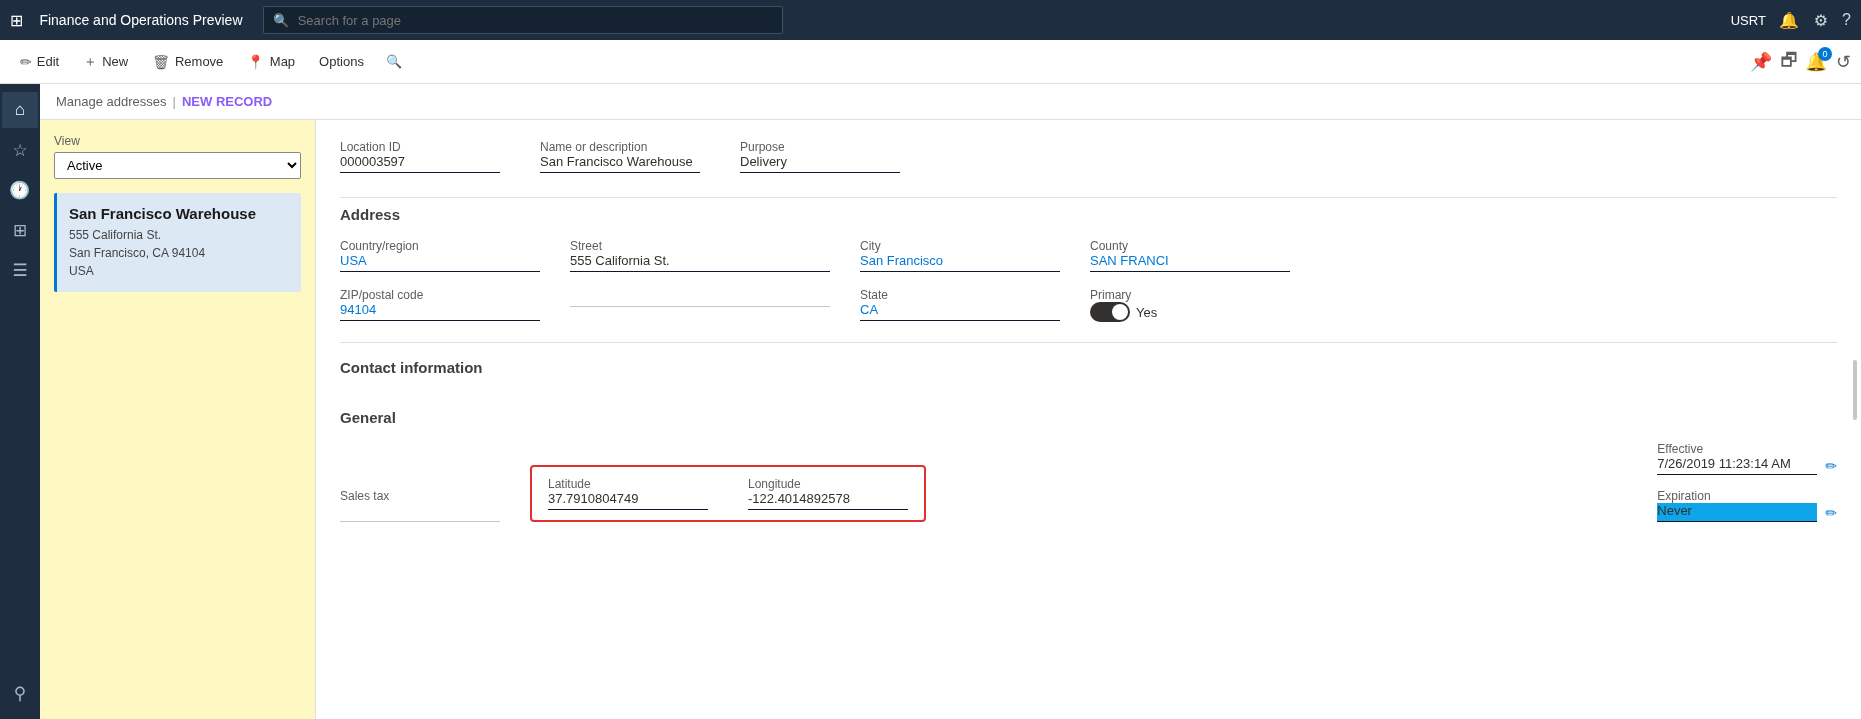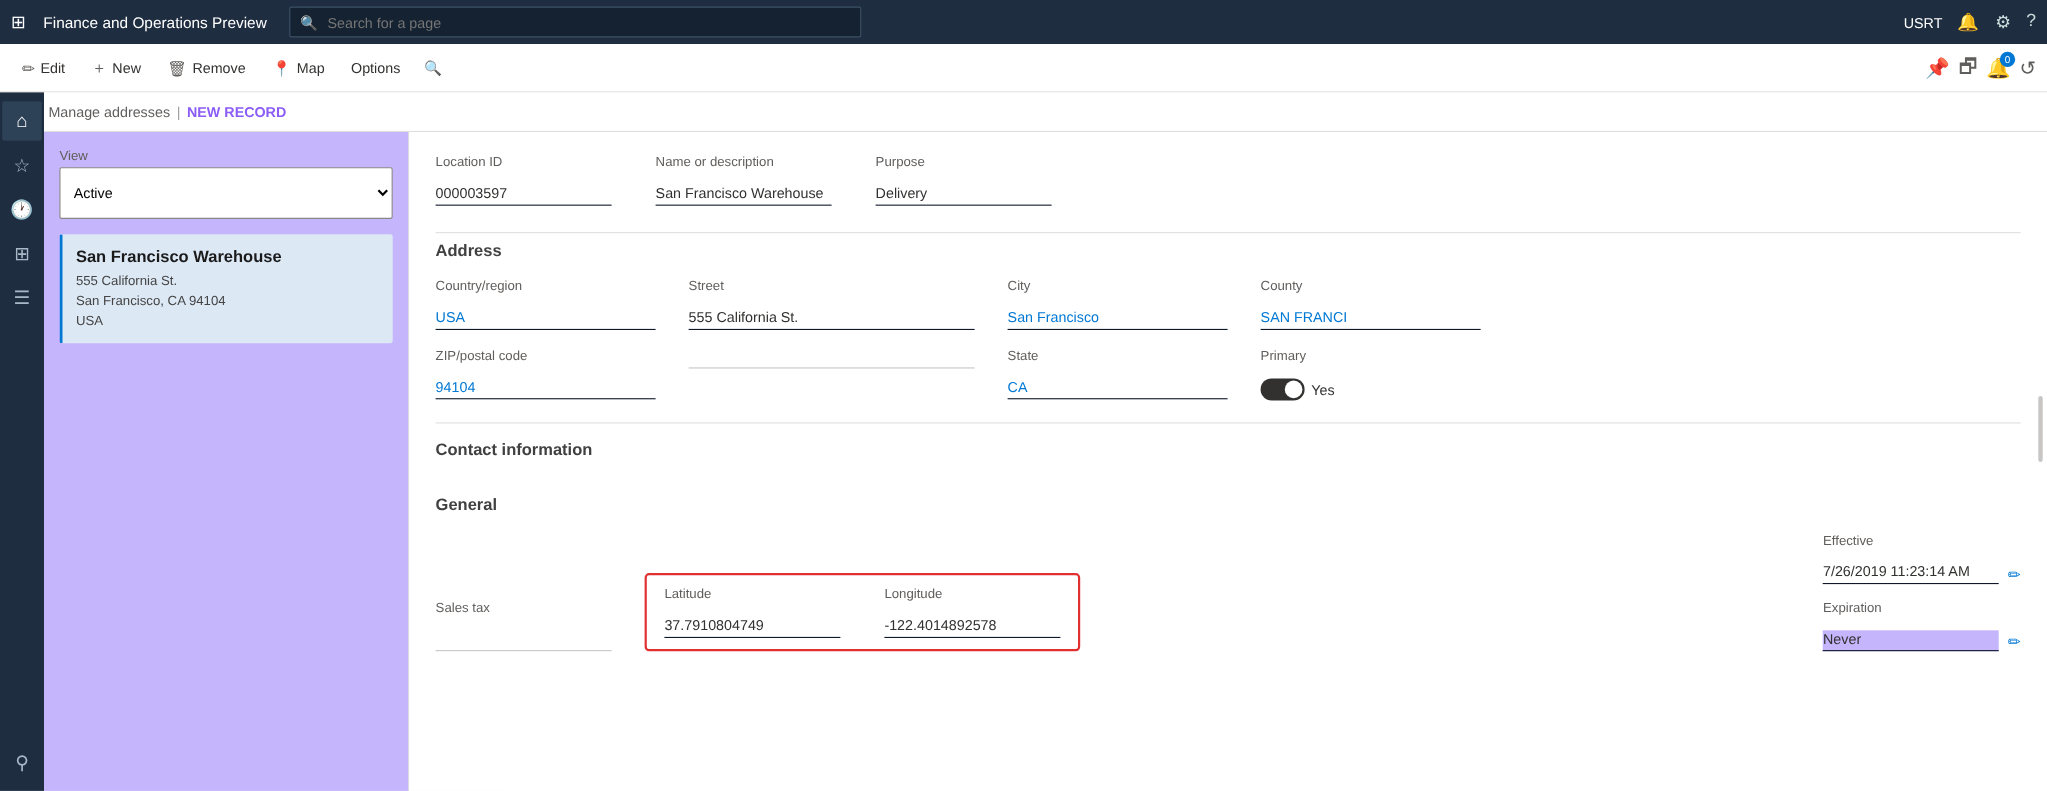--- a/index.html
+++ b/index.html
@@ -128,21 +128,21 @@
       border-radius: 2px;
     }
     .sidebar-icon.active { background: #2d4257; color: #fff; }
 
     
     .breadcrumb-bar {
       background: #fff;
       height: 36px;
       display: flex;
       align-items: center;
-      padding: 0 4px;
+      padding: 0 16px;
       border-bottom: 1px solid #e1dfdd;
       font-size: 13px;
       color: #605e5c;
       gap: 6px;
       position: absolute;
       left: 40px; right: 0; top: 84px;
     }
     .breadcrumb-bar .bc-link { color: #605e5c; text-decoration: none; }
     .breadcrumb-bar .bc-sep { color: #a19f9d; }
     .breadcrumb-bar .bc-current { color: #8b5cf6; font-weight: 600; }
@@ -151,35 +151,35 @@
     .content-area {
       position: absolute;
       left: 40px; right: 0;
       top: 120px; bottom: 0;
       display: flex;
       overflow: hidden;
     }
 
     
     .left-panel {
-      width: 332px;
-      background: #c4b5fd;
+      width: 276px;
+      background: #fef9c3;
       border-right: 1px solid #e1dfdd;
       padding: 14px;
       flex-shrink: 0;
       overflow-y: auto;
     }
     .view-label {
       font-size: 12px;
       color: #605e5c;
       margin-bottom: 4px;
     }
     .view-select {
       width: 100%;
-      padding: 14px 8px;
+      padding: 4px 8px;
       border: 1px solid #8a8886;
       border-radius: 2px;
       font-size: 13px;
       background: #fff;
       margin-bottom: 14px;
       cursor: pointer;
       appearance: auto;
     }
     .address-card {
       background: #dde8f5;
@@ -211,21 +211,21 @@
     
     .form-top-fields {
       display: flex;
       gap: 40px;
       margin-bottom: 24px;
       align-items: flex-end;
     }
     .field-group {
       display: flex;
       flex-direction: column;
-      gap: 14px;
+      gap: 0;
       min-width: 160px;
     }
     .field-label {
       font-size: 12px;
       color: #605e5c;
     }
     .field-value {
       font-size: 13px;
       color: #323130;
       border-bottom: 1px solid #0f172a;
@@ -480,21 +480,21 @@
         <div class="field-group">
           <span class="field-label">Effective</span>
           <div style="display:flex; align-items:center; gap:8px;">
             <span class="field-value" style="min-width:160px;">7/26/2019 11:23:14 AM</span>
             <span class="edit-icon">✏</span>
           </div>
         </div>
         <div class="field-group">
           <span class="field-label">Expiration</span>
           <div style="display:flex; align-items:center; gap:8px;">
-            <span class="field-value" style="min-width:160px; background:#c4b5fd;">Never</span>
+            <span class="field-value" style="min-width:160px; background:#0ea5e9;">Never</span>
             <span class="edit-icon">✏</span>
           </div>
         </div>
       </div>
     </div>
 
     <div class="scroll-indicator"></div>
 
   </div>
 </div>

